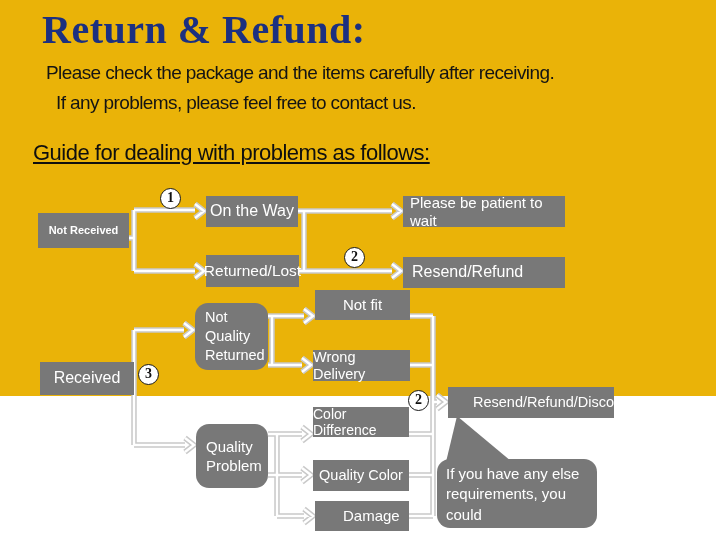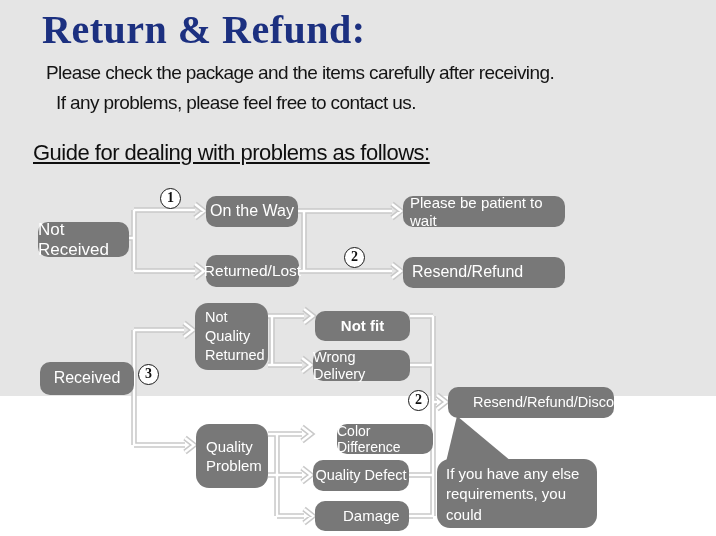--- a/index.html
+++ b/index.html
@@ -1,51 +1,51 @@
 <!DOCTYPE html>
 <html style="--title: #1c3080; --node: #787878; --ntext: #ffffff; --conn: #c9c9c9;"><head>
 <meta charset="utf-8">
 <style>
   html,body{margin:0;padding:0;}
   body{width:716px;height:536px;background:#ffffff;overflow:hidden;}
-  .screen{position:relative;width:716px;height:396px;background:#e5e5e5;
+  .screen{position:relative;width:716px;height:396px;background:#eab308;
           font-family:"Liberation Sans",sans-serif;}
 
   
   .title{position:absolute;left:42px;top:6px;
          font-family:"Liberation Serif",serif;font-weight:bold;
          font-size:40px;letter-spacing:.5px;color:var(--title,#1c3080);}
   .note1{position:absolute;left:46px;top:62px;font-size:19px;letter-spacing:-.6px;color:#141414;}
   .note2{position:absolute;left:56px;top:92px;font-size:19px;letter-spacing:-.6px;color:#141414;}
   .guide{position:absolute;left:33px;top:140px;font-size:22px;letter-spacing:-.5px;color:#0f0f0f;text-decoration:underline;}
 
   
   svg.flow{position:absolute;left:0;top:0;z-index:1;}
   .outer{stroke:var(--conn,#c9c9c9);stroke-width:5.5;fill:none;stroke-linejoin:miter;}
   .inner{stroke:#ffffff;stroke-width:2.4;fill:none;stroke-linejoin:miter;}
   .tail{fill:var(--node,#787878);}
 
   
   .node{position:absolute;z-index:2;background:var(--node,#787878);color:var(--ntext,#fff);
         display:flex;align-items:center;justify-content:center;
-        border-radius:10px;box-sizing:border-box;font-size:15px;line-height:1.15;}
+        border-radius:0;box-sizing:border-box;font-size:15px;line-height:1.15;}
   .pre{white-space:pre-line;}
-  #n-not-received{left:38px;top:222px;width:91px;height:35px;font-size:17px;}
+  #n-not-received{left:38px;top:213px;width:91px;height:35px;font-size:11px;font-weight:bold;}
   #n-on-the-way{left:206px;top:196px;width:92px;height:31px;font-size:16px;}
   #n-please-wait{left:403px;top:196px;width:162px;height:31px;justify-content:flex-start;padding-left:7px;}
   #n-returned-lost{left:206px;top:255px;width:93px;height:32px;font-size:15.5px;}
   #n-resend-refund{left:403px;top:257px;width:162px;height:31px;justify-content:flex-start;padding-left:9px;font-size:16px;}
   #n-received{left:40px;top:362px;width:94px;height:33px;font-size:16px;}
   #n-nqp{left:195px;top:303px;width:73px;height:67px;justify-content:flex-start;padding-left:10px;
          border-radius:13px;font-size:14.5px;line-height:1.3;}
-  #n-not-fit{left:315px;top:311px;width:95px;height:30px;font-weight:bold;}
+  #n-not-fit{left:315px;top:290px;width:95px;height:30px;}
   #n-wrong-delivery{left:313px;top:350px;width:97px;height:31px;font-size:14.5px;}
   #n-qp{left:196px;top:424px;width:72px;height:64px;justify-content:flex-start;padding-left:10px;
         border-radius:13px;font-size:15px;line-height:1.3;}
-  #n-color-difference{left:313px;top:424px;width:96px;height:30px;font-size:14px;margin-left:24px;}
+  #n-color-difference{left:313px;top:407px;width:96px;height:30px;font-size:14px;}
   #n-quality-defect{left:313px;top:460px;width:96px;height:31px;font-size:14.5px;}
   #n-damage{left:315px;top:501px;width:94px;height:30px;justify-content:flex-start;padding-left:28px;}
   #n-rrd{left:448px;top:387px;width:166px;height:31px;justify-content:flex-start;padding-left:25px;font-size:14.5px;}
   #n-callout{left:437px;top:459px;width:160px;height:69px;z-index:3;
              justify-content:flex-start;align-items:flex-start;text-align:left;
              padding:5px 10px 5px 9px;border-radius:13px;font-size:15px;line-height:1.36;}
 
   
   .marker{position:absolute;z-index:4;width:21px;height:21px;box-sizing:border-box;
           border:1.6px solid #1a1a1a;border-radius:50%;background:#fff;color:#111;
@@ -98,21 +98,21 @@
   <div class="node" id="n-resend-refund">Resend/Refund</div>
   <div class="node" id="n-received">Received</div>
   <div class="node pre" id="n-nqp">Not
 Quality
 Returned</div>
   <div class="node" id="n-not-fit">Not fit</div>
   <div class="node" id="n-wrong-delivery">Wrong Delivery</div>
   <div class="node pre" id="n-qp">Quality
 Problem</div>
   <div class="node" id="n-color-difference">Color Difference</div>
-  <div class="node" id="n-quality-defect">Quality Defect</div>
+  <div class="node" id="n-quality-defect">Quality Color</div>
   <div class="node" id="n-damage">Damage</div>
   <div class="node" id="n-rrd">Resend/Refund/Discount</div>
   <div class="node pre" id="n-callout">If you have any else
 requirements, you could
 also tell us!</div>
 
   <div class="marker" id="m1">1</div>
   <div class="marker" id="m2t">2</div>
   <div class="marker" id="m3">3</div>
   <div class="marker" id="m2b">2</div>

